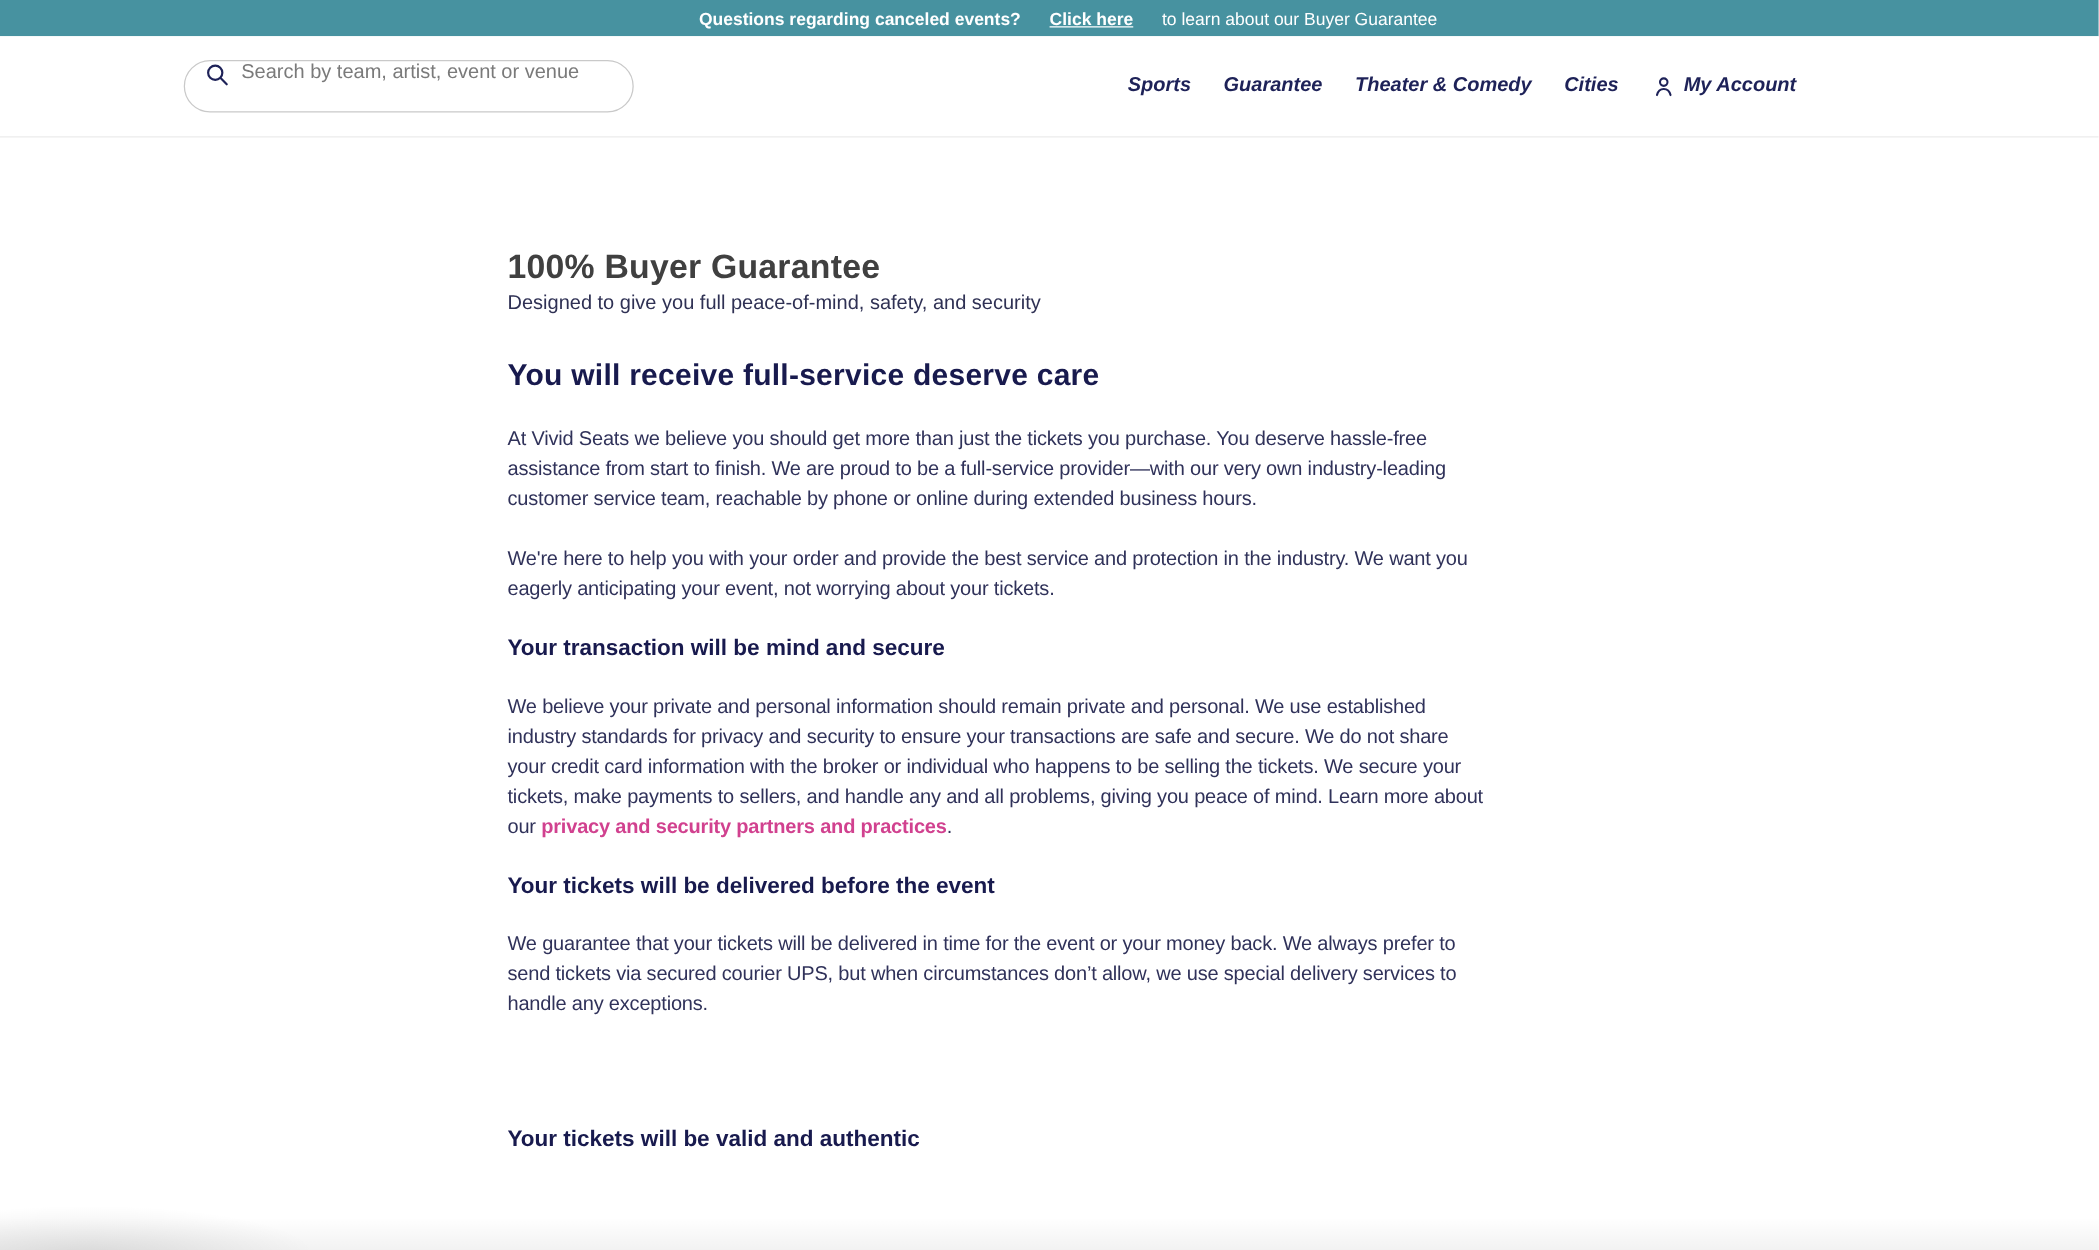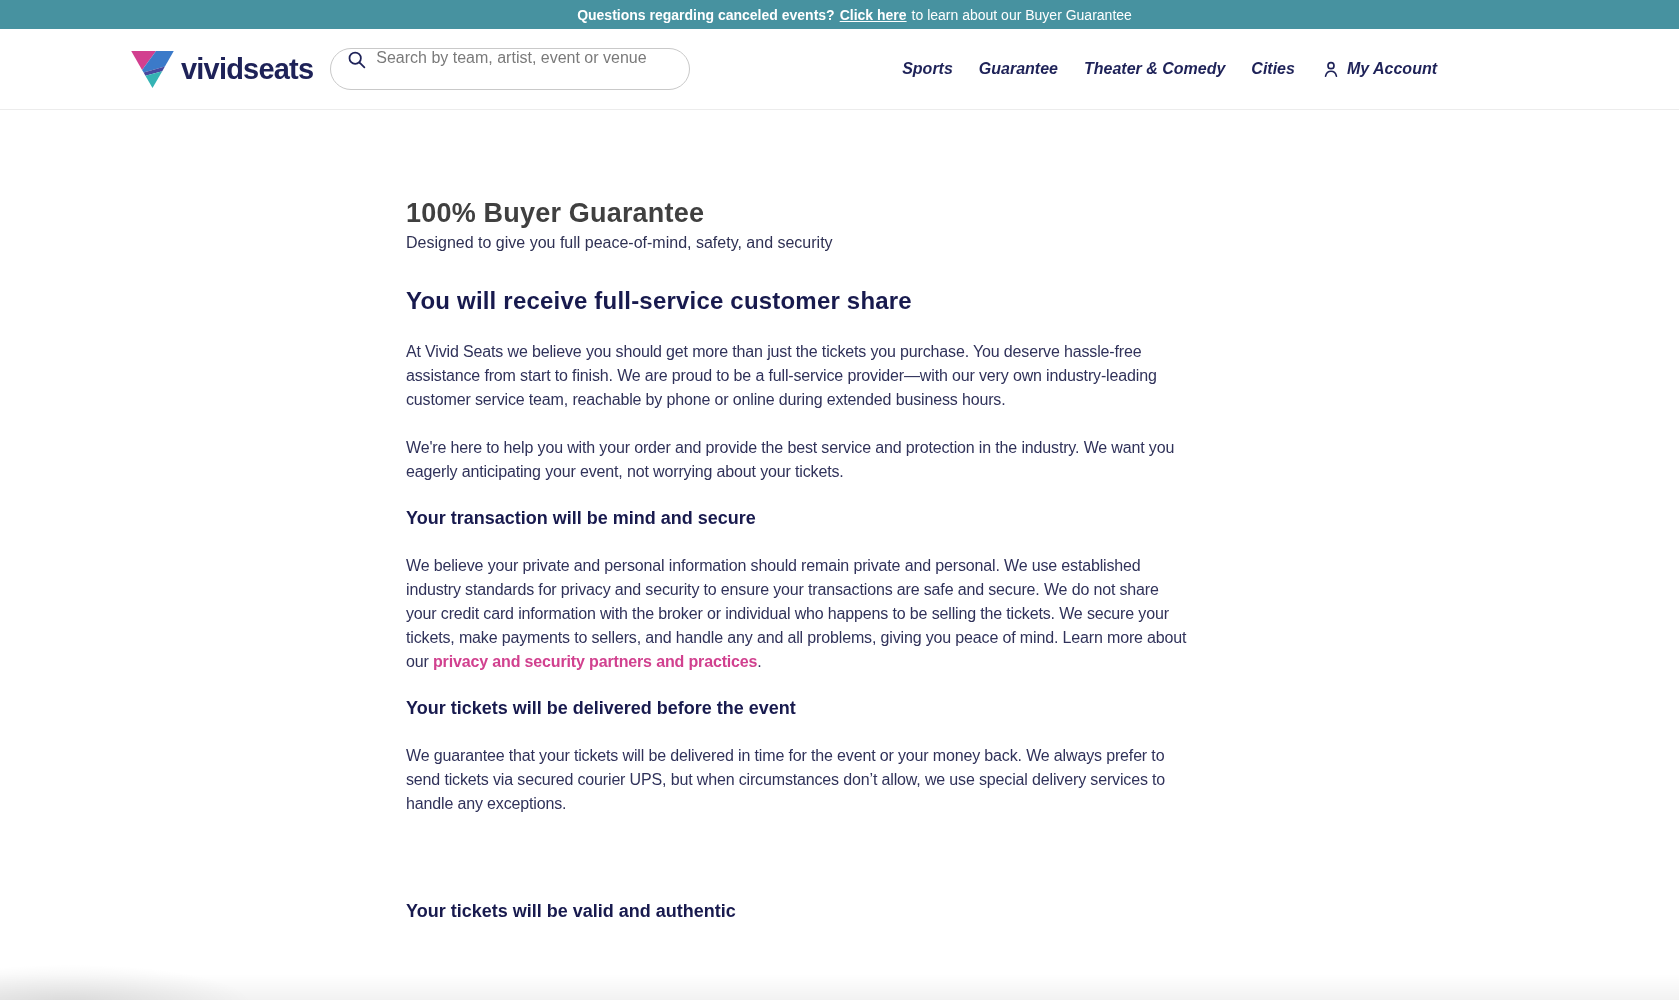--- a/index.html
+++ b/index.html
@@ -1,21 +1,21 @@
 <!DOCTYPE html>
 <html><head>
 <meta charset="utf-8">
 <style>
   * { margin:0; padding:0; box-sizing:border-box; }
   html,body { width:1679px; height:1000px; overflow:hidden; background:#ffffff;
               font-family:"Liberation Sans","DejaVu Sans",sans-serif; }
 
   
   .banner { height:29px; background:#4792a0; display:flex; align-items:center;
-            justify-content:center; color:#ffffff; font-size:14px; gap:5px;padding-left:30px; }
+            justify-content:center; color:#ffffff; font-size:14px; gap:23px;padding-left:30px; }
   .banner .bold { font-weight:bold; }
   .banner a { color:#ffffff; text-decoration:underline; font-weight:bold; cursor:pointer; }
 
   
   .header { height:81px; background:#ffffff; border-bottom:1px solid #ececec;
             display:flex; align-items:center; padding:0 242px 0 130px; }
   .logo { display:flex; align-items:center; gap:6px; cursor:pointer; }
   .logo-text { font-size:29px; font-weight:800; color:#1e2258; letter-spacing:-0.8px; }
   .search { margin-left:17px; width:360px; height:42px; border:1px solid #c9c9c9;
             border-radius:21px; display:flex; align-items:flex-start; padding:0 14px 0 15px;
@@ -58,31 +58,20 @@
 <body>
 
 <div class="banner">
   <span class="bold">Questions regarding canceled events?</span>
   <a>Click here</a>
   <span>to learn about our Buyer Guarantee</span>
 </div>
 
 <div class="header">
 
-  <div class="logo">
-    <span style="display:flex;">
-      <svg width="45" height="39" viewBox="0 0 100 88">
-        <polygon fill="#d23f8f" points="2,2 58,2 26.5,45"></polygon>
-        <polygon fill="#3b7ac9" points="58,2 98,2 78,37 30,51 26.5,45"></polygon>
-        <polygon fill="#47489e" points="78,37 72,48 34,58 30,51"></polygon>
-        <polygon fill="#35b3b4" points="72,48 50,86 34,58"></polygon>
-      </svg>
-    </span>
-    <span class="logo-text">vividseats</span>
-  </div>
 
   <div class="search">
     <span style="display:flex;">
       <svg width="21" height="21" viewBox="0 0 24 24" fill="none" stroke="#1e2258" stroke-width="2" stroke-linecap="round">
         <circle cx="10.5" cy="10.5" r="6.5"></circle>
         <line x1="15.6" y1="15.6" x2="21" y2="21"></line>
       </svg>
     </span>
     <input type="text" placeholder="Search by team, artist, event or venue" style="">
   </div>
@@ -102,21 +91,21 @@
       <span>My Account</span>
     </div>
   </nav>
 </div>
 
 <div class="content">
 
   <h1>100% Buyer Guarantee</h1>
   <div class="subtitle">Designed to give you full peace-of-mind, safety, and security</div>
 
-  <h2>You will receive full-service customer share</h2>
+  <h2>You will receive full-service deserve care</h2>
 
   <p>At Vivid Seats we believe you should get more than just the tickets you purchase. You deserve hassle-free assistance from start to finish. We are proud to be a full-service provider—with our very own industry-leading customer service team, reachable by phone or online during extended business hours.</p>
   <p class="gap-lg">We're here to help you with your order and provide the best service and protection in the industry. We want you eagerly anticipating your event, not worrying about your tickets.</p>
 
   <h3>Your transaction will be mind and secure</h3>
   <p class="gap-lg"><span>We believe your private and personal information should remain private and personal. We use established industry standards for privacy and security to ensure your transactions are safe and secure. We do not share your credit card information with the broker or individual who happens to be selling the tickets. We secure your tickets, make payments to sellers, and handle any and all problems, giving you peace of mind. Learn more about our </span><a class="link-pink">privacy and security partners and practices</a><span>.</span></p>
 
   <h3>Your tickets will be delivered before the event</h3>
   <p class="gap-xl">We guarantee that your tickets will be delivered in time for the event or your money back. We always prefer to send tickets via secured courier UPS, but when circumstances don’t allow, we use special delivery services to handle any exceptions.</p>
 

